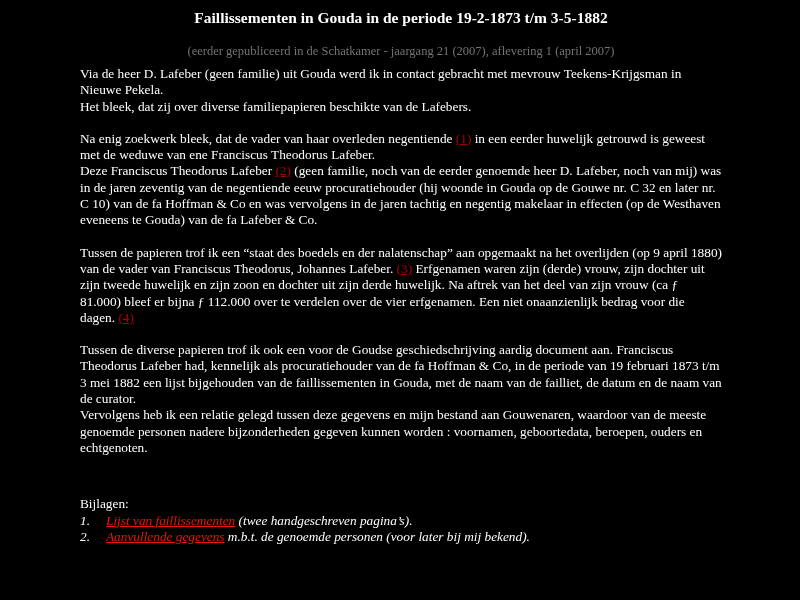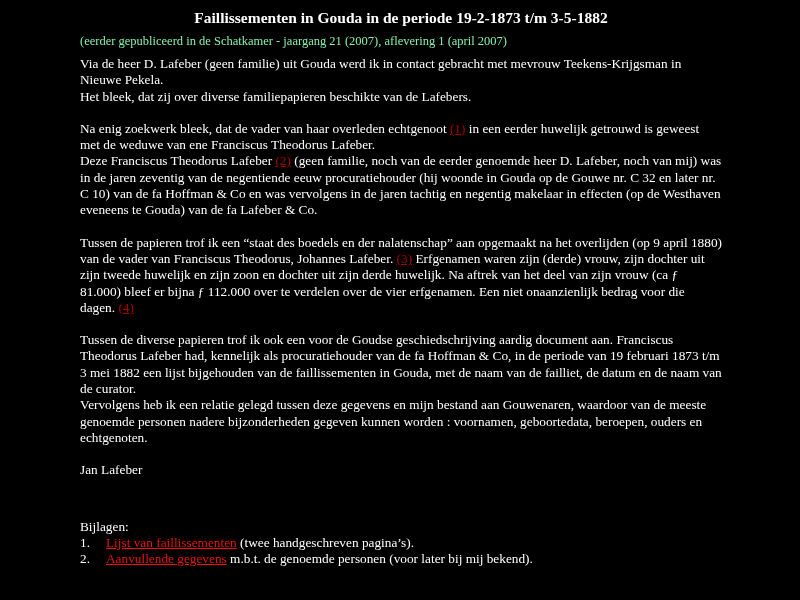--- a/index.html
+++ b/index.html
@@ -18,23 +18,24 @@
   }
   .title {
     color: #ffffff;
     font-size: 15.5px;
     font-weight: bold;
     text-align: center;
     margin: 0;
     line-height: 20px;
   }
   .subtitle {
-    color: #86efac;
+    color: #737373;
     font-size: 12.5px;
-    margin: 6px 0 0 0;
+    text-align: center;
+    margin: 16px 0 0 0;
     line-height: 15px;
   }
   .doc-body { margin-top: 7px; }
   .block {
     color: #ffffff;
     font-size: 13.3px;
     line-height: 16.3px;
     margin: 0 0 16px 0;
     white-space: pre-line;
   }
@@ -57,44 +58,44 @@
   .attachments { margin-top: 40px; }
   .attachments-heading {
     color: #ffffff;
     font-size: 13.3px;
     line-height: 16.3px;
   }
   .attachment-item {
     color: #ffffff;
     font-size: 13.3px;
     line-height: 16.3px;
+    font-style: italic;
   }
   .attachment-item .num {
     display: inline-block;
     width: 26px;
   }
 </style>
 </head>
 <body>
 
 <div class="page">
 
   <h1 class="title">Faillissementen in Gouda in de periode 19-2-1873 t/m 3-5-1882</h1>
   <div class="subtitle">(eerder gepubliceerd in de Schatkamer - jaargang 21 (2007), aflevering 1 (april 2007)</div>
 
   <div class="doc-body">
     <p class="block"><span>Via de heer D. Lafeber (geen familie) uit Gouda werd ik in contact gebracht met mevrouw Teekens-Krijgsman in Nieuwe Pekela.
 Het bleek, dat zij over diverse familiepapieren beschikte van de Lafebers.</span></p>
-    <p class="block"><span>Na enig zoekwerk bleek, dat de vader van haar overleden echtgenoot </span><a href="#" class="footnote">(1)</a><span> in een eerder huwelijk getrouwd is geweest met de weduwe van ene Franciscus Theodorus Lafeber.
+    <p class="block"><span>Na enig zoekwerk bleek, dat de vader van haar overleden negentiende </span><a href="#" class="footnote">(1)</a><span> in een eerder huwelijk getrouwd is geweest met de weduwe van ene Franciscus Theodorus Lafeber.
 Deze Franciscus Theodorus Lafeber  </span><a href="#" class="footnote">(2)</a><span> (geen familie, noch van de eerder genoemde heer D. Lafeber, noch van mij) was in de jaren zeventig van de negentiende eeuw procuratiehouder (hij woonde in Gouda op de Gouwe nr. C 32 en later nr.  C 10)  van de fa Hoffman &amp; Co en was vervolgens in de jaren tachtig en negentig makelaar in effecten (op de Westhaven eveneens te Gouda) van de fa Lafeber &amp; Co.</span></p>
     <p class="block"><span>Tussen de papieren trof ik een “staat des boedels en der nalatenschap” aan opgemaakt na het overlijden (op 9 april 1880) van de vader van Franciscus Theodorus, Johannes Lafeber. </span><a href="#" class="footnote">(3)</a><span> Erfgenamen waren zijn (derde) vrouw, zijn dochter uit zijn tweede huwelijk en zijn zoon en dochter uit zijn derde huwelijk. Na aftrek van het deel van zijn vrouw (ca ƒ 81.000) bleef er bijna ƒ 112.000 over te verdelen over de vier erfgenamen. Een niet onaanzienlijk bedrag voor die dagen.  </span><a href="#" class="footnote">(4)</a></p>
     <p class="block"><span>Tussen de diverse papieren trof ik ook een voor de Goudse geschiedschrijving aardig document aan. Franciscus Theodorus Lafeber had, kennelijk als procuratiehouder van de fa Hoffman &amp; Co, in de periode van 19 februari 1873 t/m 3 mei 1882 een lijst bijgehouden van de faillissementen in Gouda, met de naam van de failliet, de datum en de naam van de curator.
 Vervolgens heb ik een relatie gelegd tussen deze gegevens en mijn bestand aan Gouwenaren, waardoor van de meeste genoemde personen nadere bijzonderheden gegeven kunnen worden : voornamen, geboortedata, beroepen, ouders en echtgenoten.</span></p>
 
-    <div class="signature">Jan Lafeber</div>
 
     <div class="attachments">
       <div class="attachments-heading">Bijlagen:</div>
       <div class="attachment-item">
         <span class="num">1.</span><a class="link" href="#">Lijst van faillissementen</a><span> (twee handgeschreven pagina’s).</span>
       </div>
       <div class="attachment-item">
         <span class="num">2.</span><a class="link" href="#">Aanvullende gegevens</a><span> m.b.t. de genoemde personen (voor later bij mij bekend).</span>
       </div>
     </div>

